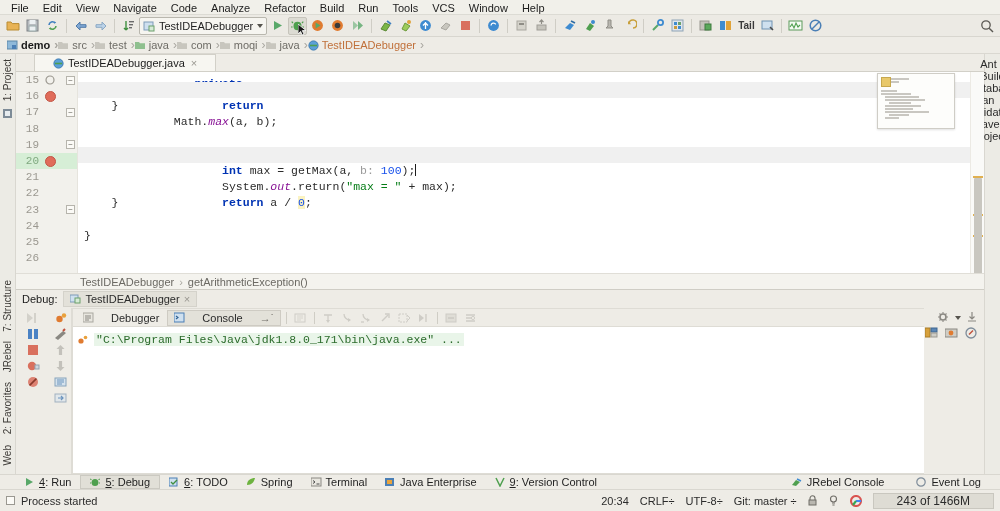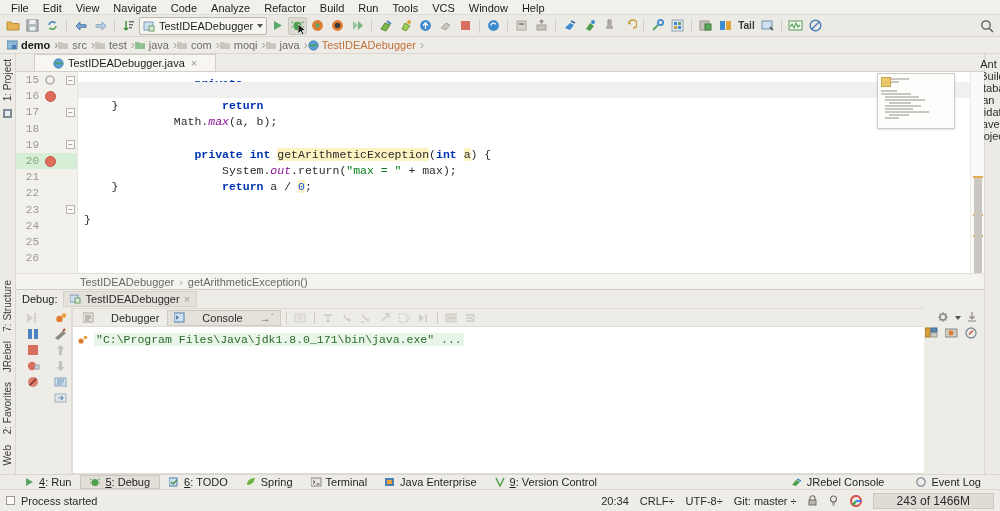--- a/index.html
+++ b/index.html
@@ -558,20 +558,23 @@
             
           </div>
           <div class="cline hl">
             <span>        </span><span class="kw">return</span>
             <span> Math.</span><span class="fld">max</span><span>(a, b);</span>
           </div>
           <div class="cline"><span>    }</span></div>
           <div class="cline"></div>
           <div class="cline">
             <span>    </span><span class="kw">private</span><span> </span><span class="kw">int</span><span> </span><span class="hlw">getArithmeticException</span><span>(</span><span class="kw">int</span><span> </span><span class="hlw">a</span><span>) {</span>
+          </div>
+          <div class="cline hl">
+            <span>        </span><span class="kw">int</span><span> max = </span><span>getMax</span><span>(a, </span><span class="hint">b:</span><span> </span><span class="num">100</span><span>);</span><span class="caretbar"></span>
           </div>
           <div class="cline">
             <span>        System.</span><span class="fld">out</span><span>.return(</span><span class="str">"max = "</span><span> + max);</span>
           </div>
           <div class="cline">
             <span>        </span><span class="kw">return</span><span> a / </span><span class="num-hl">0</span><span>;</span>
           </div>
           <div class="cline"><span>    }</span></div>
           <div class="cline"></div>
           <div class="cline"><span>}</span></div>

